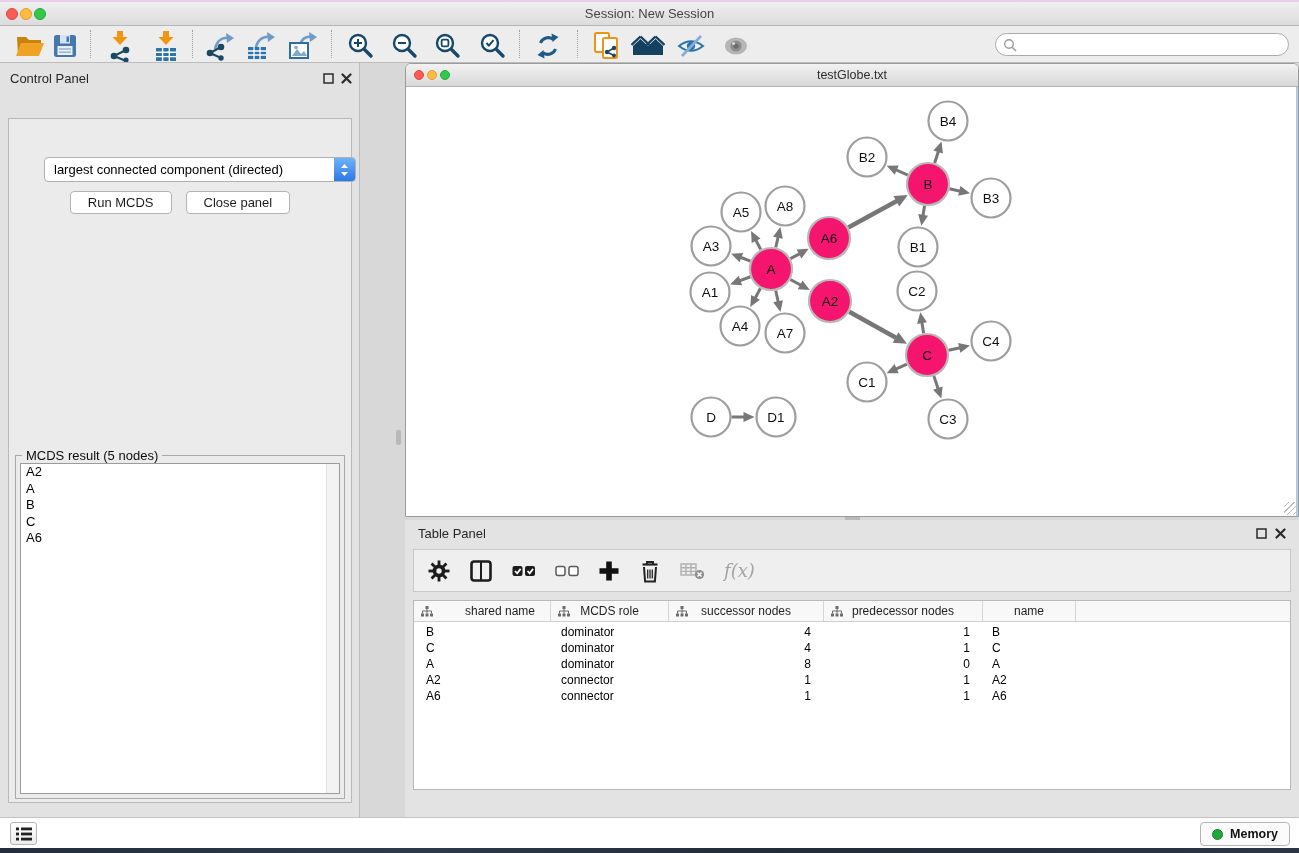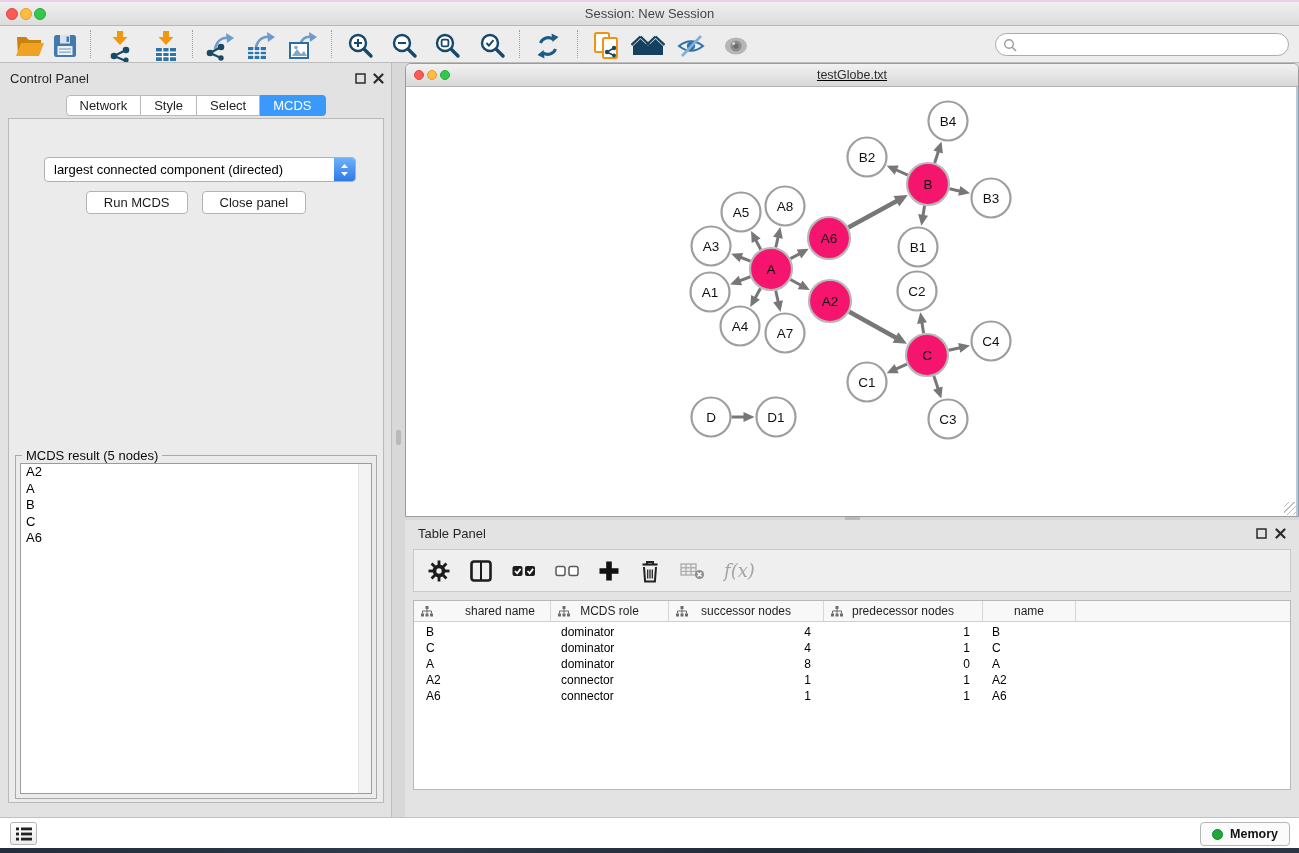--- a/index.html
+++ b/index.html
@@ -28,21 +28,21 @@
                 padding-left:7px; }
   .search-box input { border:none; outline:none; flex:1; height:19px; background:transparent;
                       font:13px "Liberation Sans",sans-serif; padding-left:4px; }
 
   
   .panel-title { font-size:13px; color:#272727; }
   .win-btn { cursor:pointer; position:absolute; width:14px; height:14px; display:flex;
              align-items:center; justify-content:center; }
 
   
-  .control-panel { position:absolute; left:0; top:63px; width:392px; height:754px;
+  .control-panel { position:absolute; left:0; top:63px; width:360px; height:754px;
                    background:#e2e2e2; border-right:1px solid #bdbdbd; }
   .cp-title { position:absolute; left:10px; top:8px; }
   .cp-float { right:24px; top:8px; }
   .cp-close { right:6px; top:8px; }
   .seg-tabs { display:flex; }
   .cp-tabs { position:absolute; left:50%; transform:translateX(-50%); top:32px; }
   .seg-tab { height:21px; line-height:20px; padding:0 13px; background:#fff;
              border:1px solid #b9b9b9; border-left:none; font-size:13px; color:#1f1f1f;
              cursor:pointer; white-space:nowrap; }
   .seg-tab:first-child { border-left:1px solid #b9b9b9; border-radius:4px 0 0 4px; }
@@ -73,21 +73,21 @@
                 border:1px solid #9b9b9b; overflow:hidden; }
   .scroll-track { position:absolute; right:0; top:0; bottom:0; width:13px; background:#f3f3f3;
                   border-left:1px solid #e2e2e2; }
   .result-item { font-size:13px; line-height:16.5px; padding-left:5px; color:#000;
                  cursor:default; }
 
   
   .net-window { position:absolute; left:405px; top:63px; width:894px; height:454px;
                 border:1px solid #9b9b9b; border-radius:6px 6px 0 0; background:#fff; }
   .net-titlebar { position:relative; height:23px; background:linear-gradient(#f2f2f2,#d8d8d8);
-                  border-bottom:1px solid #b3b3b3; border-radius:5px 5px 0 0;text-decoration:underline; }
+                  border-bottom:1px solid #b3b3b3; border-radius:5px 5px 0 0; }
   .ntl { position:absolute; top:6px; width:10px; height:10px; border-radius:50%; }
   .ntl-red    { left:8px;  background:#fc5a54; border:1px solid #d94b44; }
   .ntl-yellow { left:21px; background:#fdbc40; border:1px solid #dfa032; }
   .ntl-green  { left:34px; background:#34c84a; border:1px solid #27a93c; }
   .net-title { text-align:center; font-size:12.5px; color:#2e2e2e; line-height:22px; }
   .net-canvas { position:absolute; left:0; top:23px; right:0; bottom:0; background:#fff;
                 overflow:hidden; }
   .blue-edge { position:absolute; right:0; top:0; bottom:0; width:2px; background:#b3cae6; }
   .resize-grip { position:absolute; right:1px; bottom:1px; width:13px; height:13px;
     background:repeating-linear-gradient(135deg, transparent 0 3px, #bdbdbd 3px 4px); }
@@ -308,26 +308,20 @@
       <svg width="11" height="11" viewBox="0 0 11 11">
           <rect x="1" y="1" width="9" height="9" fill="none" stroke="#2b2b2b" stroke-width="1.5"></rect>
         </svg>
     </div>
     <div class="win-btn cp-close">
       <svg width="11" height="11" viewBox="0 0 11 11">
           <path d="M1.5 1.5l8 8M9.5 1.5l-8 8" stroke="#2b2b2b" stroke-width="2.2" stroke-linecap="round"></path>
         </svg>
     </div>
 
-    <div class="seg-tabs cp-tabs">
-      <div class="seg-tab">Network</div>
-      <div class="seg-tab">Style</div>
-      <div class="seg-tab">Select</div>
-      <div class="seg-tab active">MCDS</div>
-    </div>
 
     <div class="cp-content">
 
       <div class="select">
         <span class="select-value">largest connected component (directed)</span>
         <span class="select-stepper">
           <svg width="11" height="14" viewBox="0 0 11 14">
             <path d="M5.5 1L9 5H2z" fill="#fff"></path>
             <path d="M5.5 13L2 9h7z" fill="#fff"></path>
           </svg>

